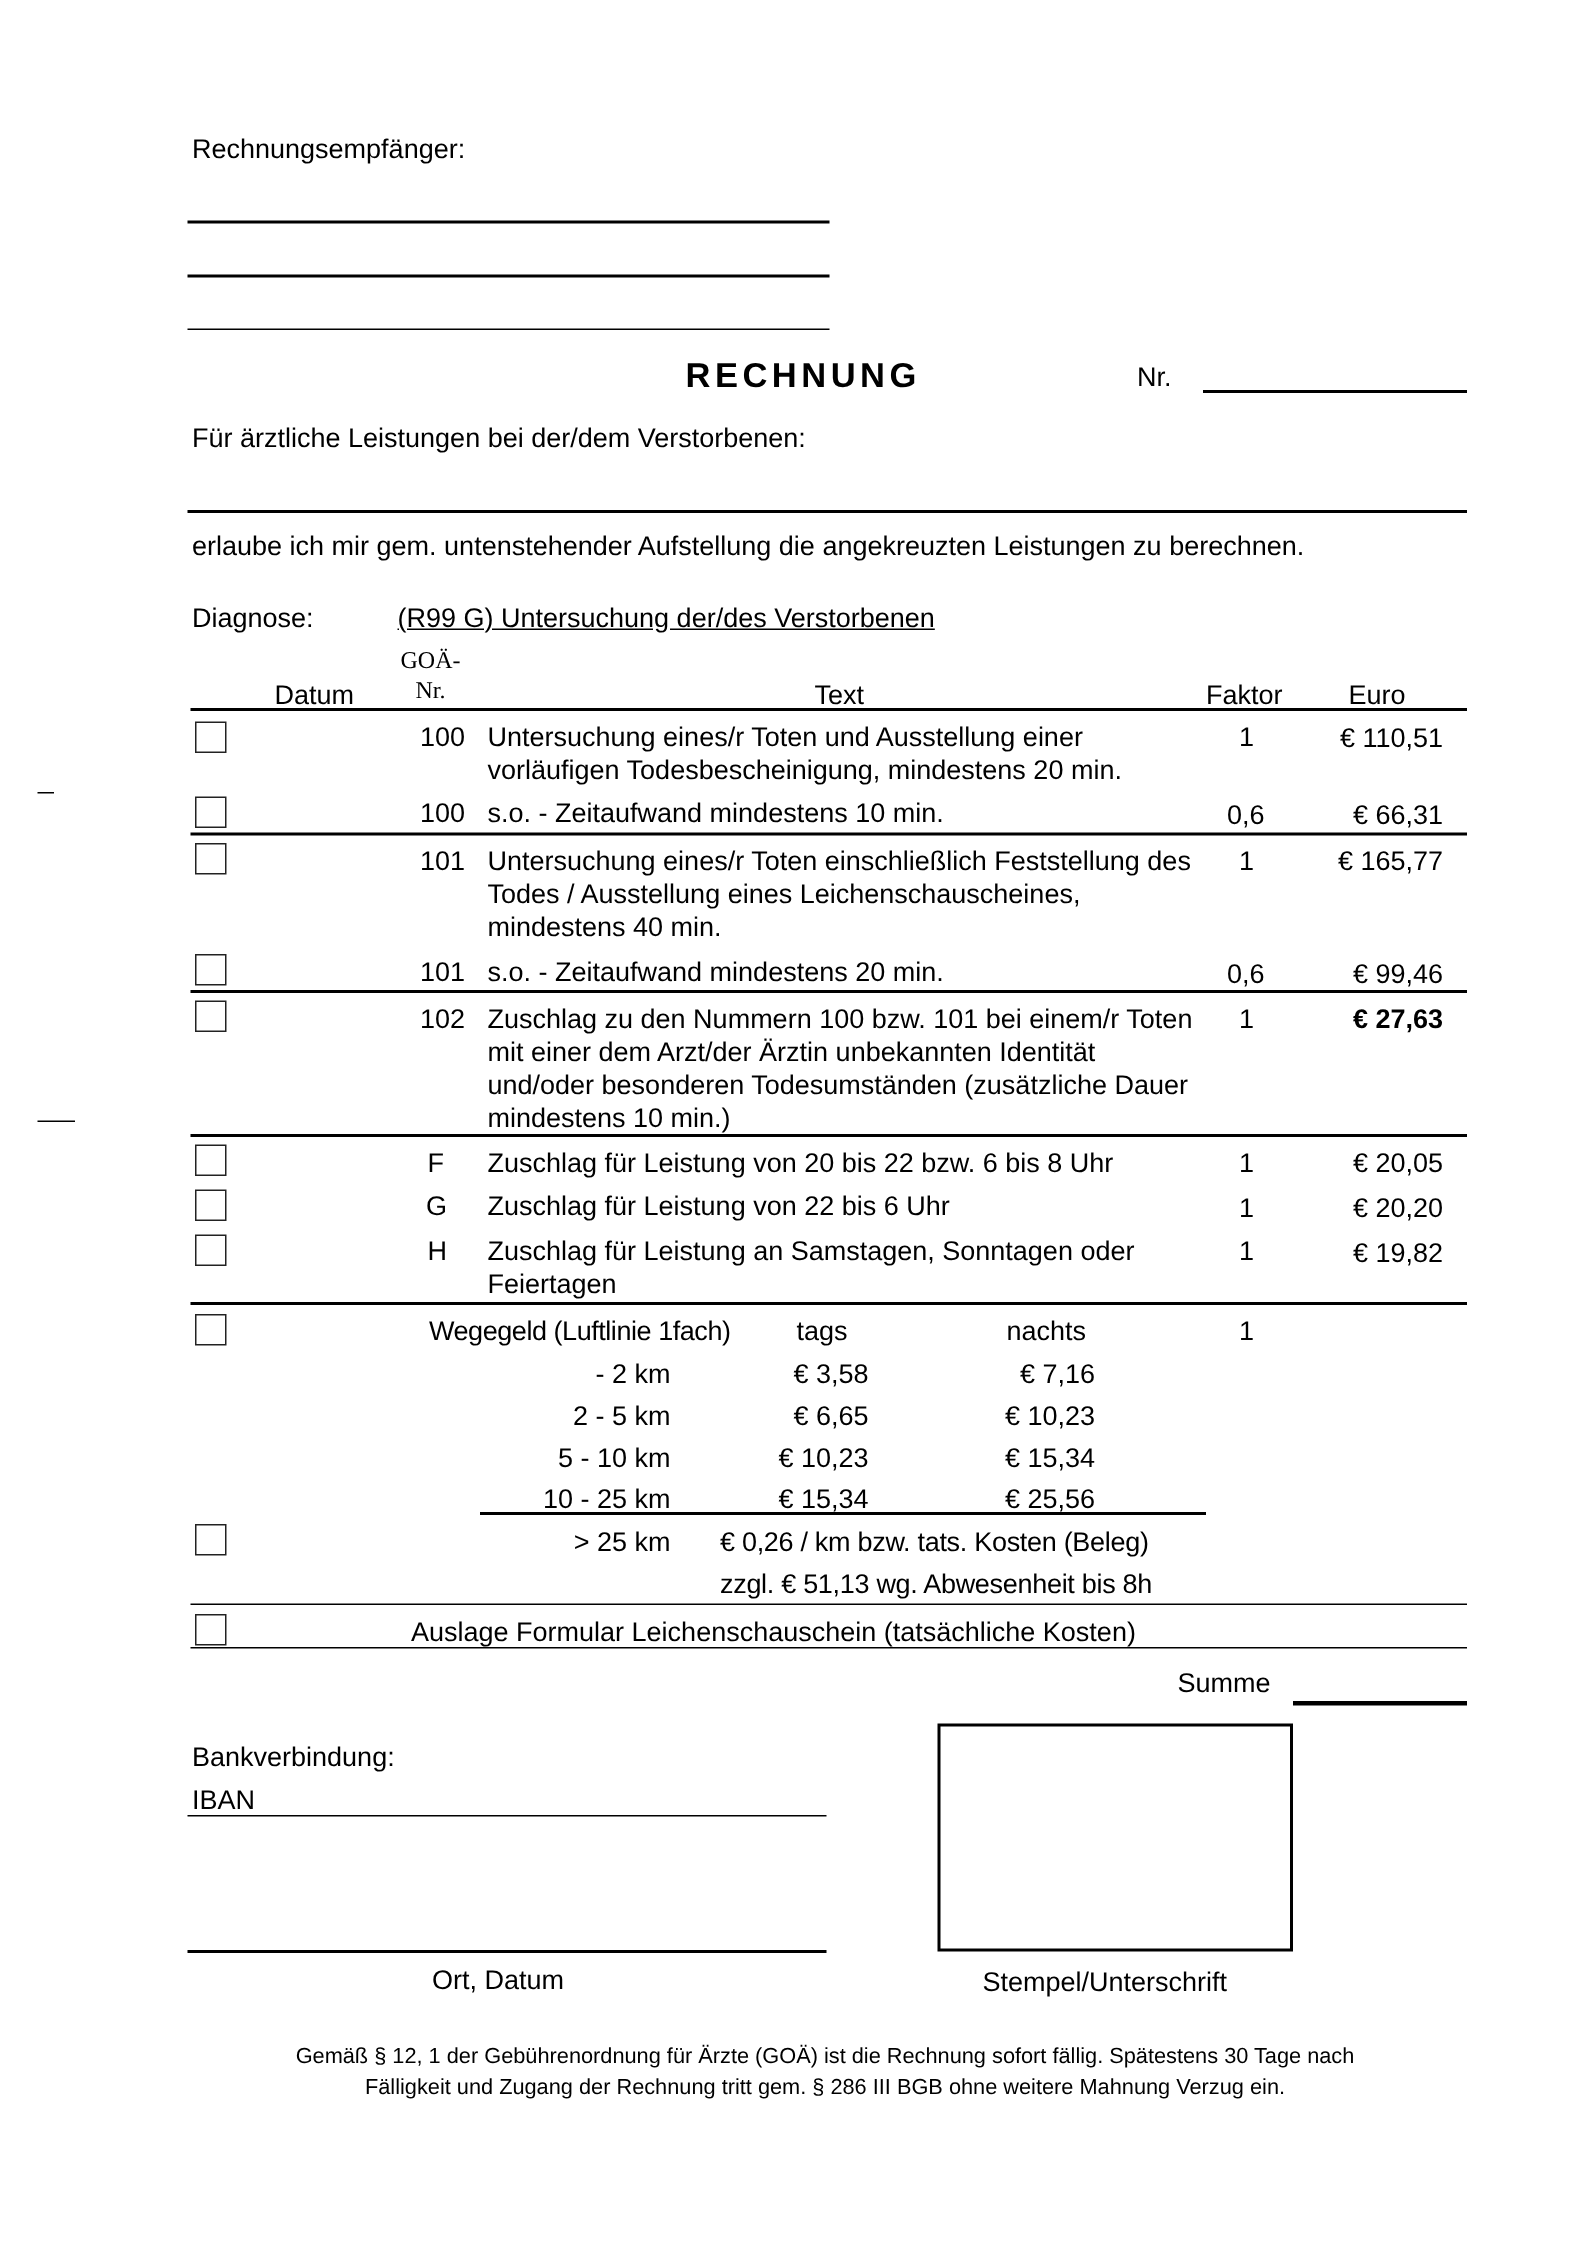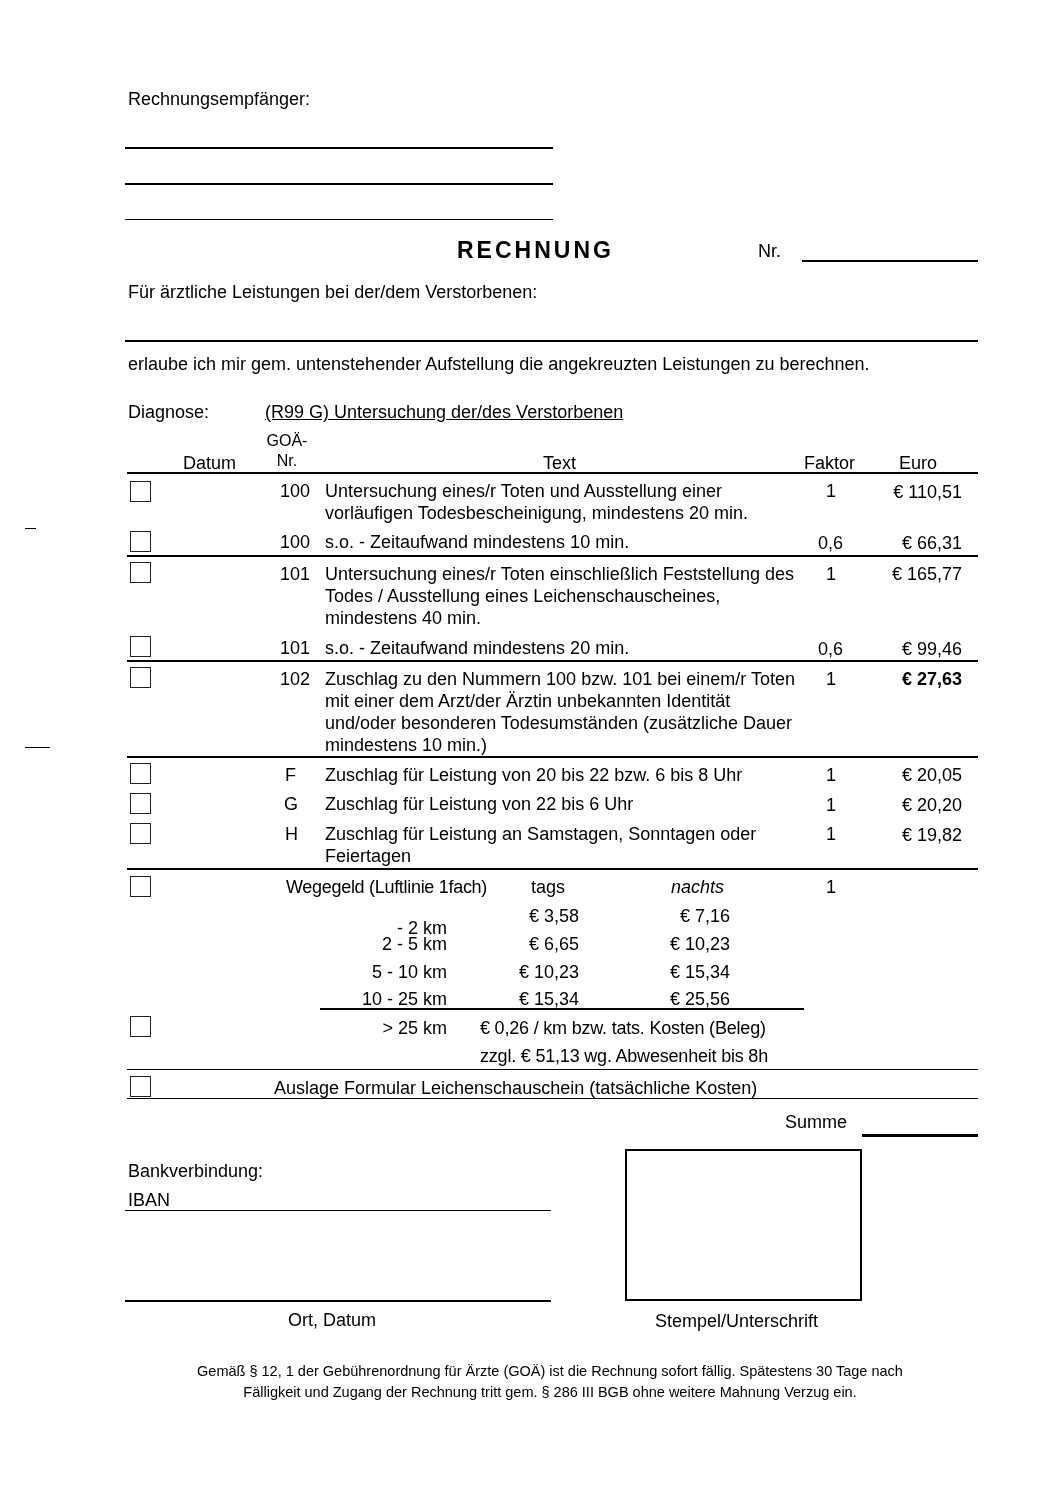--- a/index.html
+++ b/index.html
@@ -30,21 +30,21 @@
 <div class="line" style="left:802px; top:260px; width:176px; height:2px;"></div>
 
 <div class="abs" style="left:128px; top:281px;">Für ärztliche Leistungen bei der/dem Verstorbenen:</div>
 <div class="line" style="left:125px; top:340px; width:853px; height:2px;"></div>
 <div class="abs" style="left:128px; top:353px;">erlaube ich mir gem. untenstehender Aufstellung die angekreuzten Leistungen zu berechnen.</div>
 
 <div class="abs" style="left:128px; top:401px;">Diagnose:</div>
 <div class="abs" style="left:265px; top:401px;text-decoration:underline;">(R99 G) Untersuchung der/des Verstorbenen</div>
 
 <div class="abs" style="left:183px; top:452px;">Datum</div>
-<div class="abs c" style="left:262px; top:431px; width:50px;">
+<div class="abs c" style="left:262px; top:431px; width:50px;font-family:Liberation Serif, serif;">
   <div style="font-size:16px; line-height:20px;">GOÄ-</div>
   <div style="font-size:16px; line-height:20px;">Nr.</div>
 </div>
 <div class="abs" style="left:543px; top:452px;">Text</div>
 <div class="abs" style="left:804px; top:452px;">Faktor</div>
 <div class="abs" style="left:899px; top:452px;">Euro</div>
 <div class="line" style="left:127px; top:472px; width:851px; height:2px;"></div>
 
 <div class="cb" style="left:130px; top:481px;"></div>
 <div class="abs r" style="left:262px; top:480px; width:48px;">100</div>
@@ -94,24 +94,24 @@
 <div class="cb" style="left:130px; top:823px;"></div>
 <div class="abs" style="left:285px; top:823px;">H</div>
 <div class="abs ml" style="left:325px; top:823px; width:475px;">Zuschlag für Leistung an Samstagen, Sonntagen oder Feiertagen</div>
 <div class="abs" style="left:826px; top:823px;">1</div>
 <div class="abs r" style="left:870px; top:824px; width:92px;">€ 19,82</div>
 <div class="line" style="left:127px; top:868px; width:851px; height:2px;"></div>
 
 <div class="cb" style="left:130px; top:876px;"></div>
 <div class="abs" style="left:286px; top:876px; letter-spacing:-0.3px;">Wegegeld (Luftlinie 1fach)</div>
 <div class="abs" style="left:531px; top:876px;">tags</div>
-<div class="abs" style="left:671px; top:876px;font-style:italic;">nachts</div>
+<div class="abs" style="left:671px; top:876px;">nachts</div>
 <div class="abs" style="left:826px; top:876px;">1</div>
 
-<div class="abs r" style="left:330px; top:905px; width:117px;margin-top:12px;">- 2 km</div>
+<div class="abs r" style="left:330px; top:905px; width:117px;">- 2 km</div>
 <div class="abs r" style="left:480px; top:905px; width:99px;">€ 3,58</div>
 <div class="abs r" style="left:630px; top:905px; width:100px;">€ 7,16</div>
 
 <div class="abs r" style="left:330px; top:933px; width:117px;">2 - 5 km</div>
 <div class="abs r" style="left:480px; top:933px; width:99px;">€ 6,65</div>
 <div class="abs r" style="left:630px; top:933px; width:100px;">€ 10,23</div>
 
 <div class="abs r" style="left:330px; top:961px; width:117px;">5 - 10 km</div>
 <div class="abs r" style="left:480px; top:961px; width:99px;">€ 10,23</div>
 <div class="abs r" style="left:630px; top:961px; width:100px;">€ 15,34</div>

